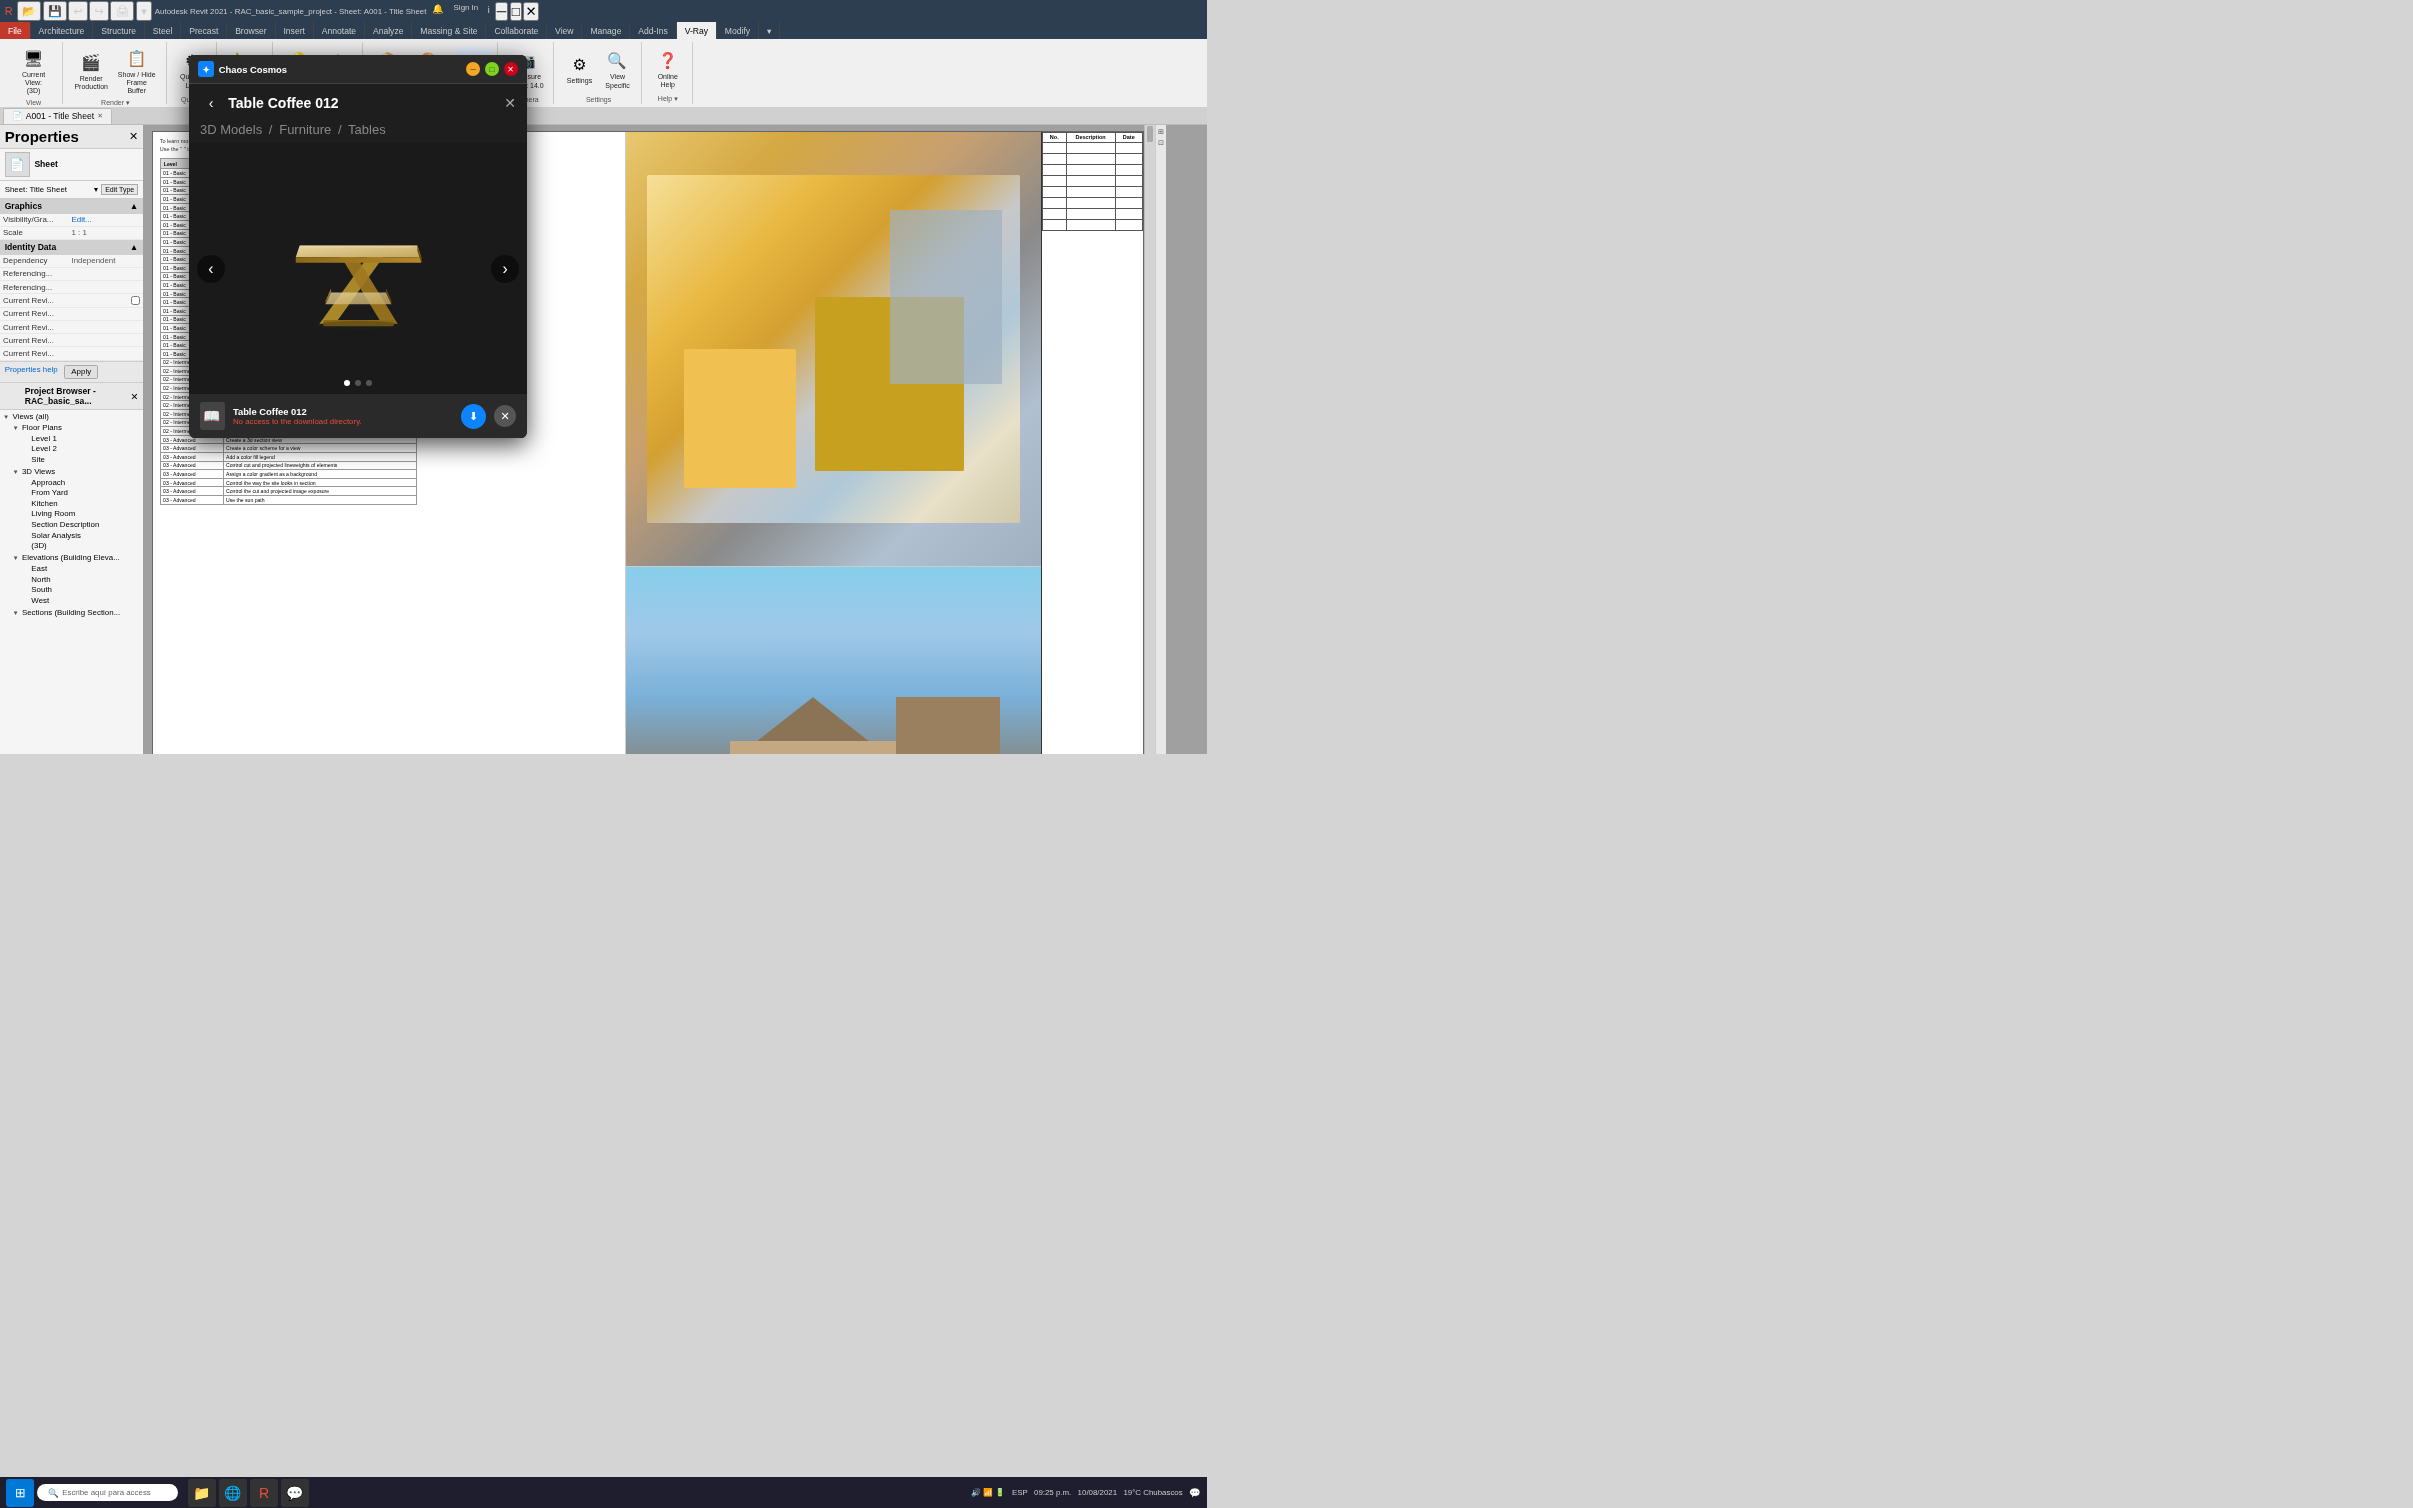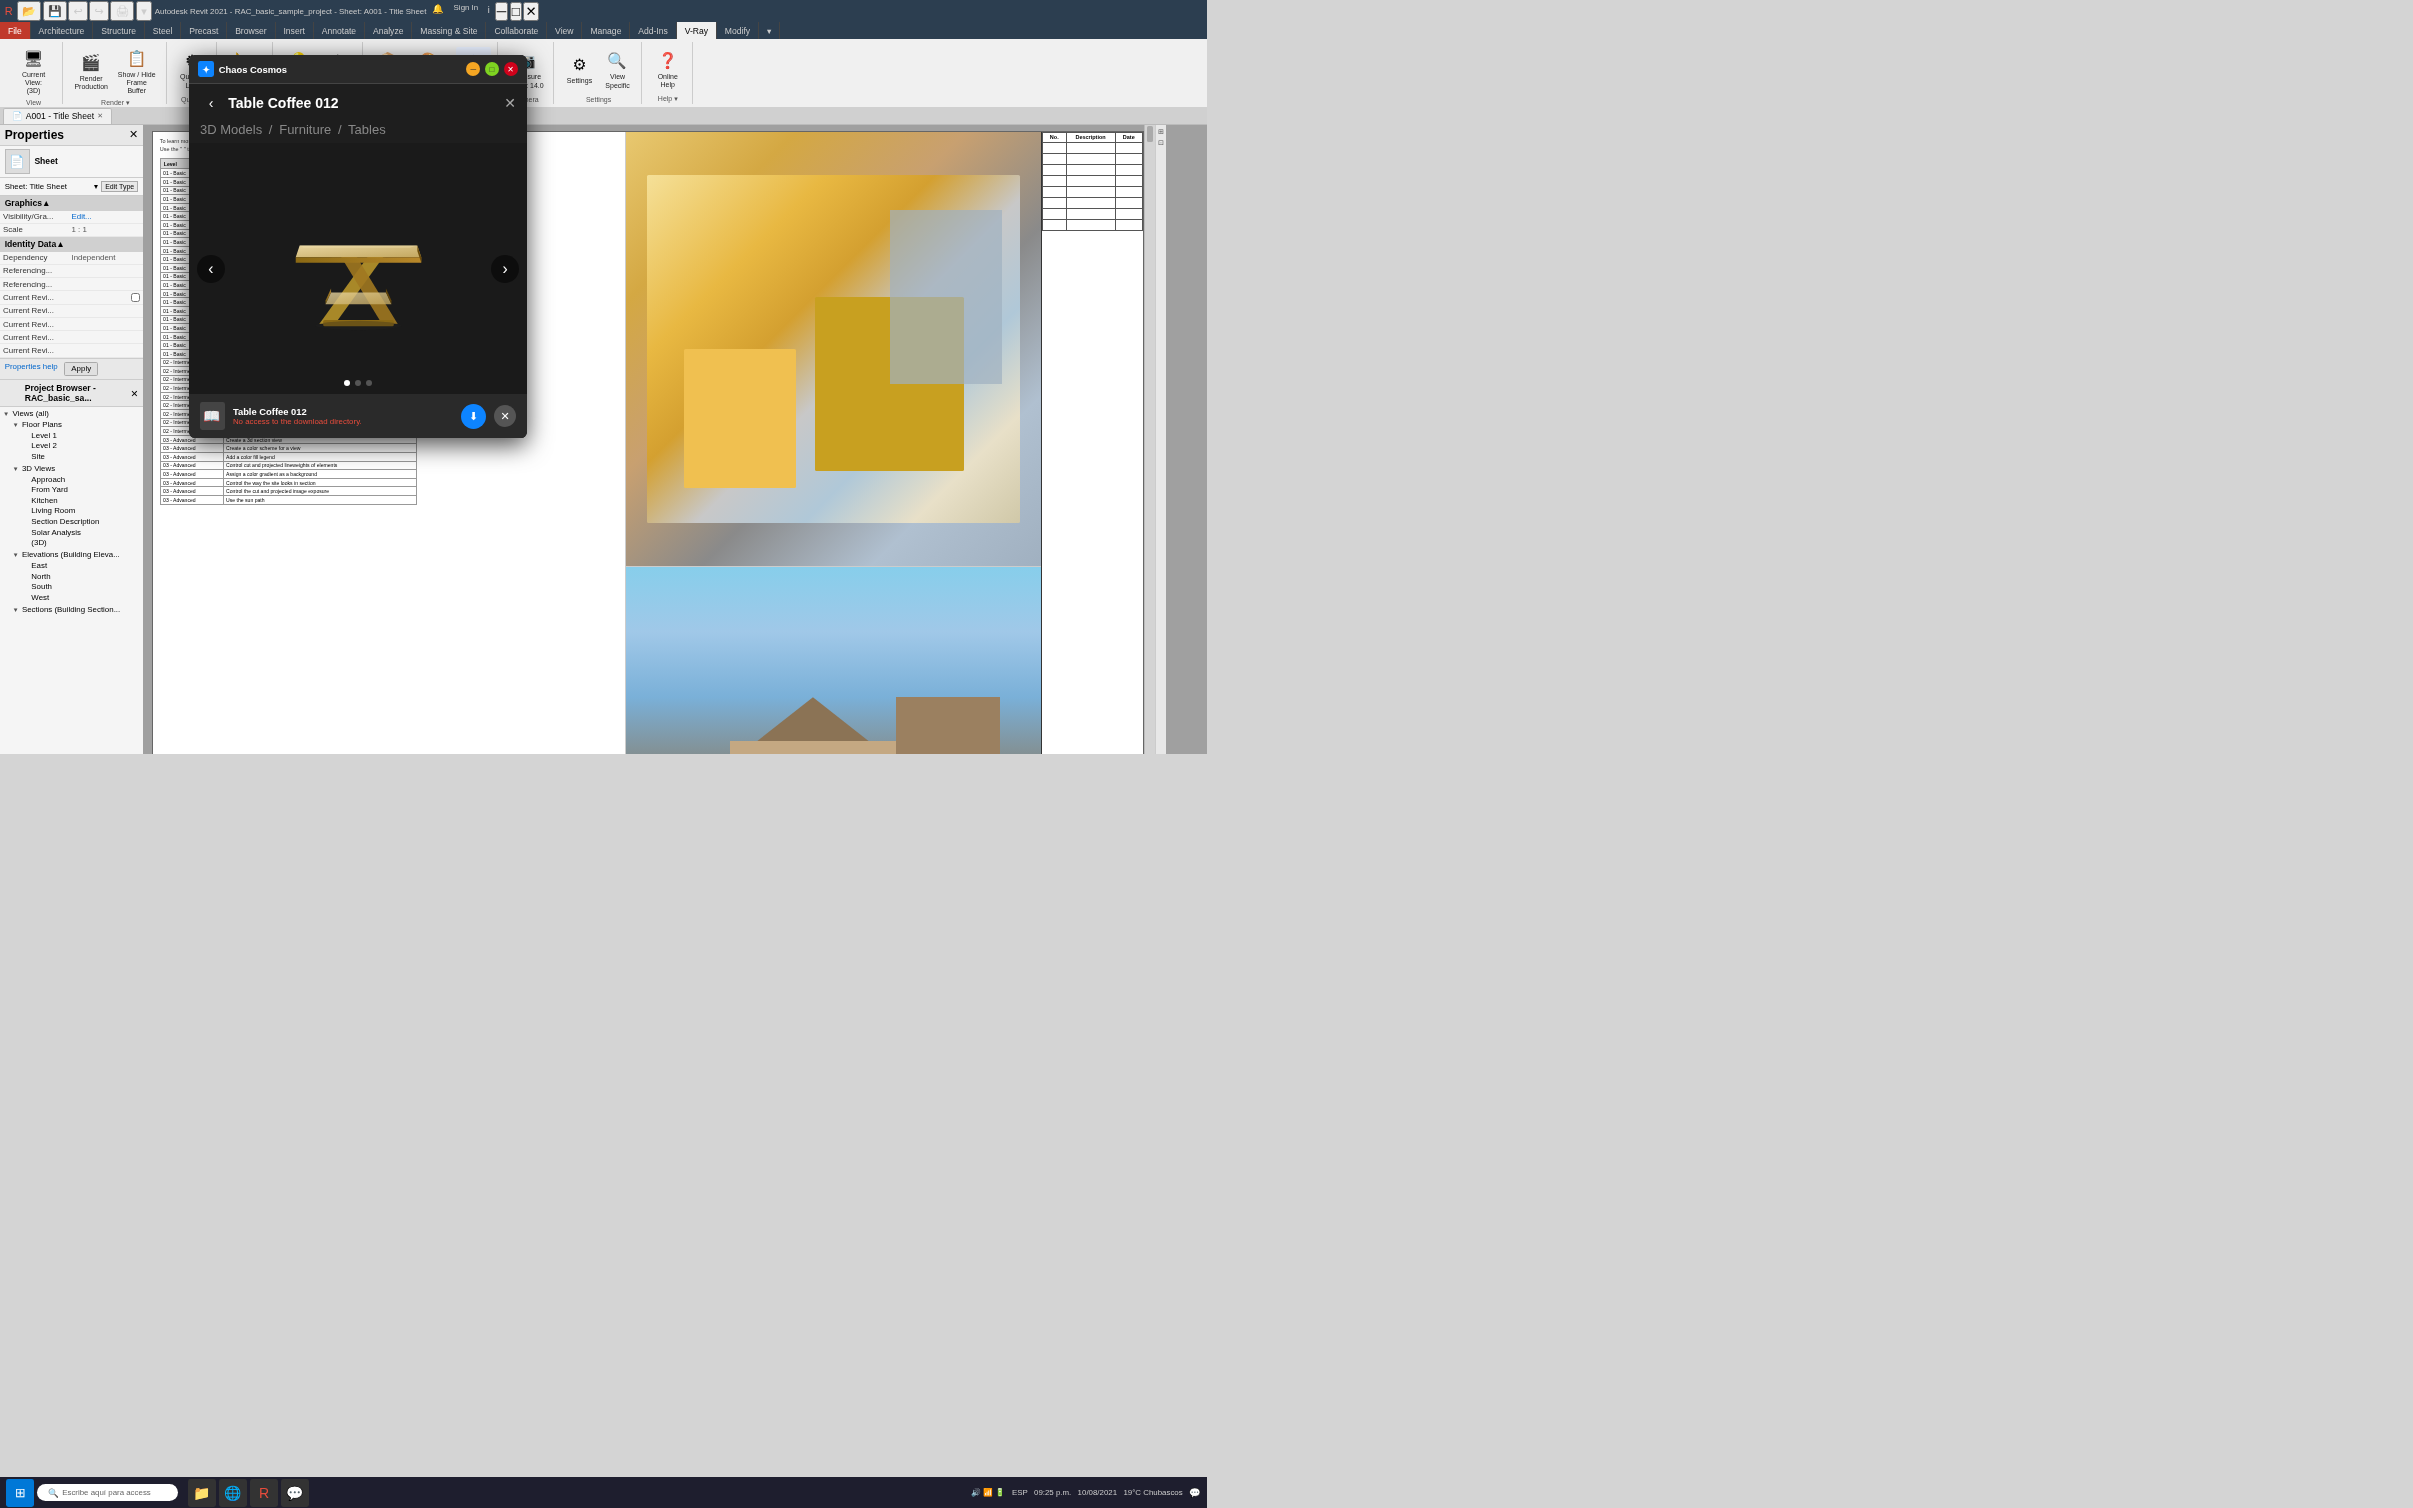--- a/index.html
+++ b/index.html
@@ -19,22 +19,22 @@
     
     #quick-access { display: flex; align-items: center; background: #2c3e50; height: 22px; padding: 0 4.7px; gap: 3.1px; }
     #quick-access .qa-btn { color: #ccc; font-size: 11px; cursor: pointer; padding: 1.6px 3.1px; }
     
     
     #main-layout { display: flex; height: calc(754px - 22px - 17.3px - 68px - 17.3px - 19px - 20.4px); }
     
     
     #properties-panel { width: 143px; background: #f5f5f5; border-right: 0.8px solid #ccc; display: flex; flex-direction: column; overflow: hidden; flex-shrink: 0; }
     #properties-header { display: flex; align-items: center; justify-content: space-between; padding: 3.1px 4.7px; background: #e8e8e8; border-bottom: 0.8px solid #ccc; }
-    #properties-header .title { font-weight: bold; font-size: 12px; text-align: center; }
-    .prop-section-header { background: #d0d0d0; padding: 2.4px 4.7px; font-weight: bold; font-size: 8.6px; cursor: pointer; display: flex; align-items: center; justify-content: flex-start; }
+    #properties-header .title { font-weight: bold; font-size: 15px; text-align: center; }
+    .prop-section-header { background: #d0d0d0; padding: 2.4px 4.7px; font-weight: bold; font-size: 8.6px; cursor: pointer; display: flex; align-items: center; justify-content: space-between; }
     .prop-row { display: flex; padding: 1.6px 3.1px; border-bottom: 0.8px solid #e8e8e8; font-size: 7.9px; }
     .prop-row .prop-name { flex: 1; color: #333; }
     .prop-row .prop-value { flex: 1; color: #555; }
     .prop-type-box { display: flex; align-items: center; padding: 3.1px 4.7px; gap: 4.7px; border-bottom: 0.8px solid #ccc; }
     .prop-type-icon { width: 25px; height: 25px; background: #ddd; display: flex; align-items: center; justify-content: center; font-size: 12.6px; border: 0.8px solid #bbb; }
     .sheet-selector { display: flex; align-items: center; padding: 3.1px 4.7px; gap: 3.1px; border-bottom: 0.8px solid #ccc; }
     #properties-footer { padding: 3.1px 4.7px; display: flex; gap: 6.3px; border-top: 0.8px solid #ccc; background: #e8e8e8; }
     #properties-footer a { color: #0066cc; font-size: 7.9px; cursor: pointer; }
     #properties-footer button { font-size: 7.9px; padding: 1.6px 6.3px; cursor: pointer; background: #e0e0e0; border: 0.8px solid #aaa; border-radius: 1.6px; }
     

